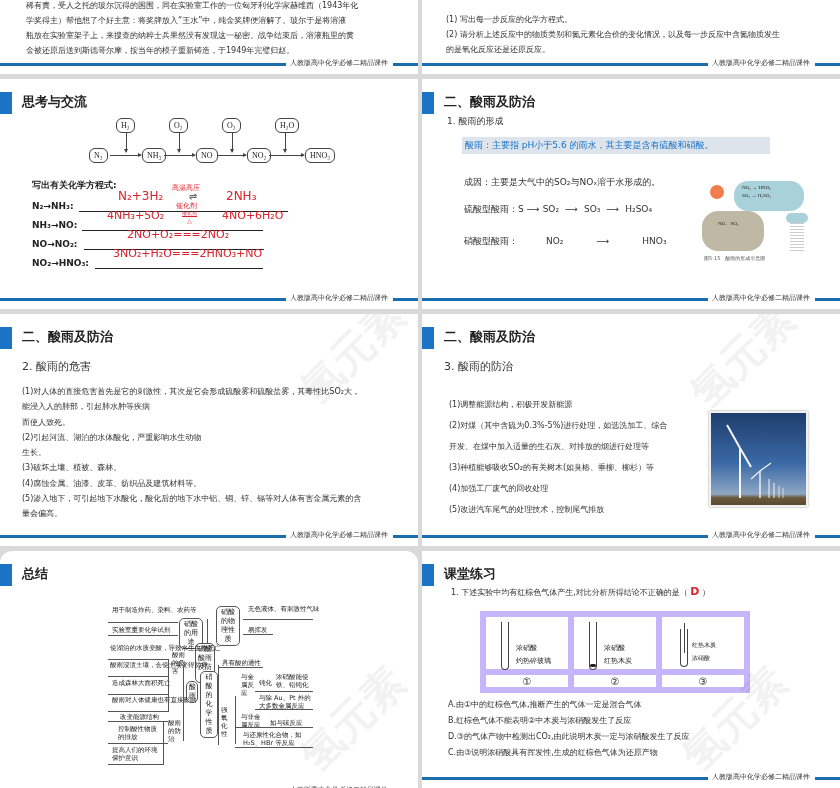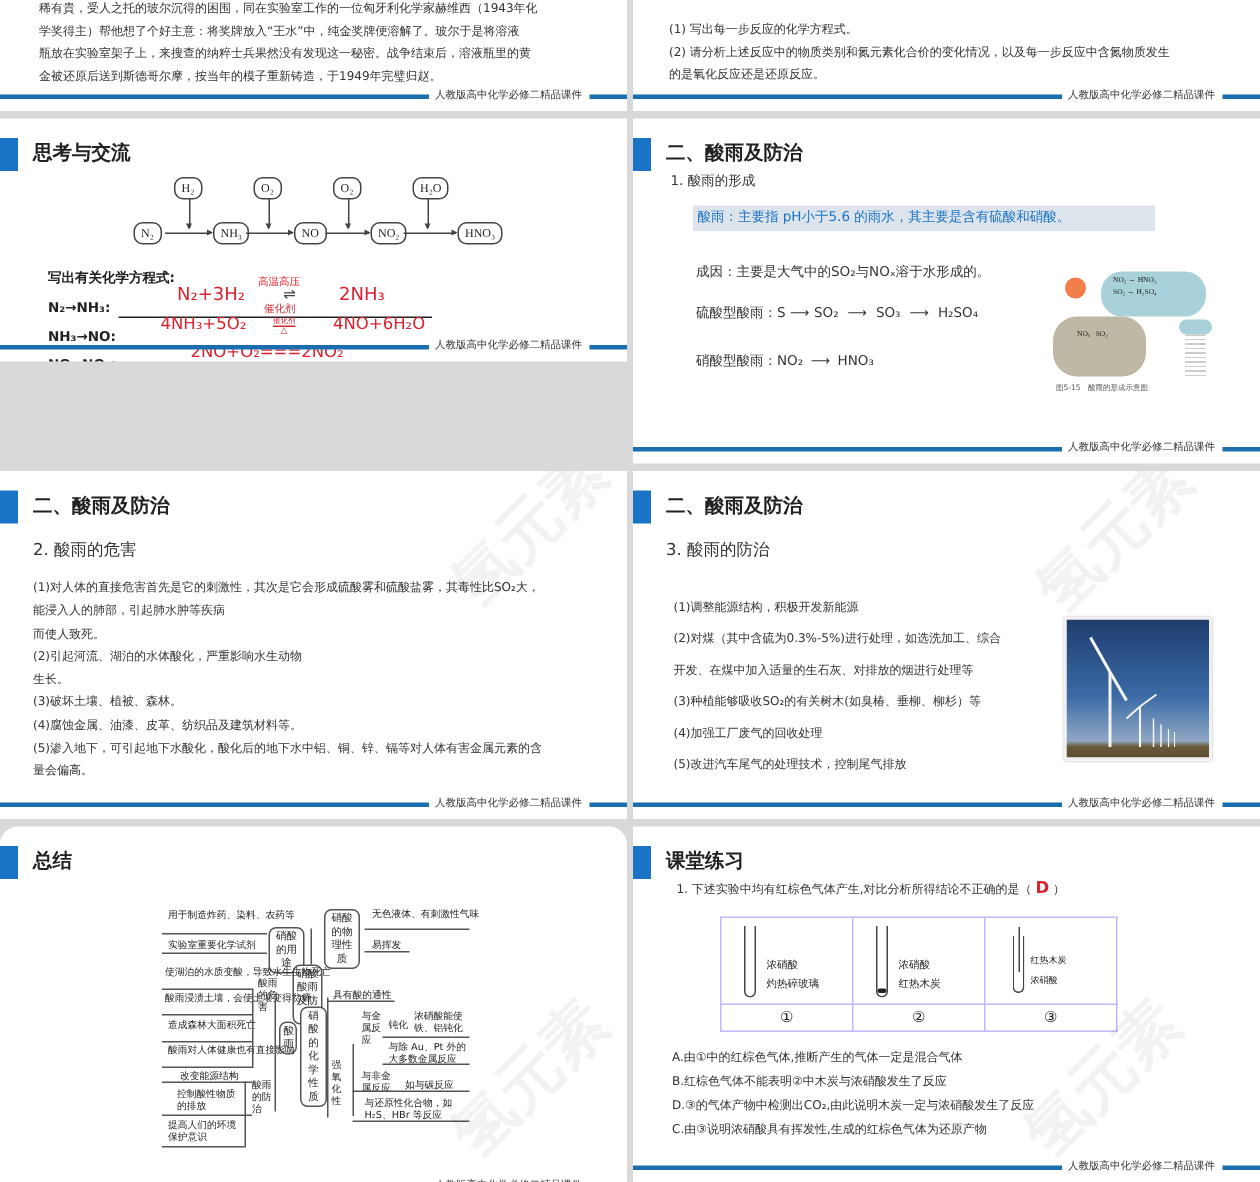--- a/index.html
+++ b/index.html
@@ -1,21 +1,21 @@
 <!DOCTYPE html>
 <html><head>
 <meta charset="utf-8">
 <style>
   *{box-sizing:border-box;margin:0;padding:0;}
   html,body{width:840px;height:788px;overflow:hidden;background:#d9d9d9;}
   body{font-family:"DejaVu Sans","Liberation Sans",sans-serif;color:#222;position:relative;}
   .slide{position:absolute;background:#fff;overflow:hidden;}
   .s0{left:0;top:-160px;width:418px;height:234px;}
   .s1{left:422px;top:-160px;width:418px;height:234px;}
-  .s2{left:0;top:79px;width:418px;height:162px;}
+  .s2{left:0;top:79px;width:418px;height:230px;}
   .s3{left:422px;top:79px;width:418px;height:230px;}
   .s4{left:0;top:314px;width:418px;height:232px;}
   .s5{left:422px;top:314px;width:418px;height:232px;}
   .s6{left:0;top:551px;width:418px;height:250px;border-radius:12px;}
   .s7{left:422px;top:551px;width:418px;height:237px;}
   .titlebar{position:absolute;left:0;top:13px;width:12px;height:22px;background:#1a73c5;}
   .title{position:absolute;left:22px;top:14px;font-size:13px;font-weight:bold;color:#222;}
   .footer{position:absolute;left:0;right:0;bottom:5px;height:10px;}
   .footer .line1{position:absolute;left:0;top:4px;width:286px;height:3px;background:#1b6ead;}
   .footer .txt{position:absolute;left:290px;top:-1px;font-size:7px;color:#333;white-space:nowrap;}
@@ -29,21 +29,21 @@
   .arrow-v{position:absolute;width:1px;background:#444;}
   .arrow-v:after{content:"";position:absolute;bottom:-1px;left:-2px;border-top:4px solid #444;border-left:2.5px solid transparent;border-right:2.5px solid transparent;}
   .eqlabel{position:absolute;font-size:9px;font-weight:bold;color:#222;}
   .eqline{position:absolute;height:1px;background:#222;}
   .eqred{position:absolute;font-size:11px;color:#d9232e;white-space:nowrap;}
   .highlight{position:absolute;left:40px;top:58px;width:308px;height:17px;background:#dde4ec;font-size:9px;color:#1a73c5;padding-left:3px;line-height:17px;}
   .mm-box{position:absolute;border:1px solid #555;border-radius:5px;font-size:7px;line-height:9px;padding:1px 2px;background:#fff;text-align:center;}
   .mm-t{position:absolute;font-size:6.5px;line-height:8px;color:#222;white-space:nowrap;}
   .mm-l{position:absolute;background:#555;}
   table.exp{position:absolute;left:58px;top:60px;border-collapse:collapse;}
-  table.exp td{border:1px solid #c4b5fd;width:88px;font-size:7px;vertical-align:top;position:relative;}
+  table.exp td{border:6px solid #c4b5fd;width:88px;font-size:7px;vertical-align:top;position:relative;}
   .tube{position:absolute;width:8px;border:1px solid #444;border-top:none;border-radius:0 0 5px 5px;}
 </style>
 </head>
 <body>
 
 <div class="slide s0">
   <div class="p" style="left:26px;top:158px;width:380px;">
     <div>稀有貴，受人之托的玻尔沉得的困围，同在实验室工作的一位匈牙利化学家赫维西（1943年化</div>
     <div>学奖得主）帮他想了个好主意：将奖牌放入“王水”中，纯金奖牌便溶解了。玻尔于是将溶液</div>
     <div>瓶放在实验室架子上，来搜查的纳粹士兵果然没有发现这一秘密。战争结束后，溶液瓶里的黄</div>
@@ -135,21 +135,21 @@
   <div class="p" style="left:42px;top:123px;font-size:9px;display:flex;align-items:center;justify-content:center;">
     <span>硫酸型酸雨：</span>
     <span>S</span>
     <span style="margin:0 3px;">⟶</span>
     <span>SO₂</span>
     <span style="margin:0 6px;">⟶</span>
     <span>SO₃</span>
     <span style="margin:0 6px;">⟶</span>
     <span>H₂SO₄</span>
   </div>
-  <div class="p" style="left:42px;top:155px;font-size:9px;display:flex;align-items:center;">
+  <div class="p" style="left:42px;top:155px;font-size:9px;display:flex;align-items:center;gap:28px;">
     <span>硝酸型酸雨：</span>
     <span>NO₂</span>
     <span style="margin:0 5px;">⟶</span>
     <span>HNO₃</span>
   </div>
 
   <div style="position:absolute;left:280px;top:100px;width:110px;height:92px;">
     <div style="position:absolute;left:8px;top:6px;width:14px;height:14px;border-radius:50%;background:#f07d4a;"></div>
     <div style="position:absolute;left:32px;top:2px;width:70px;height:30px;border-radius:14px;background:#a8d1d9;"></div>
     <div style="position:absolute;left:40px;top:5px;font-size:5px;line-height:8px;font-family:'Liberation Serif',serif;">

